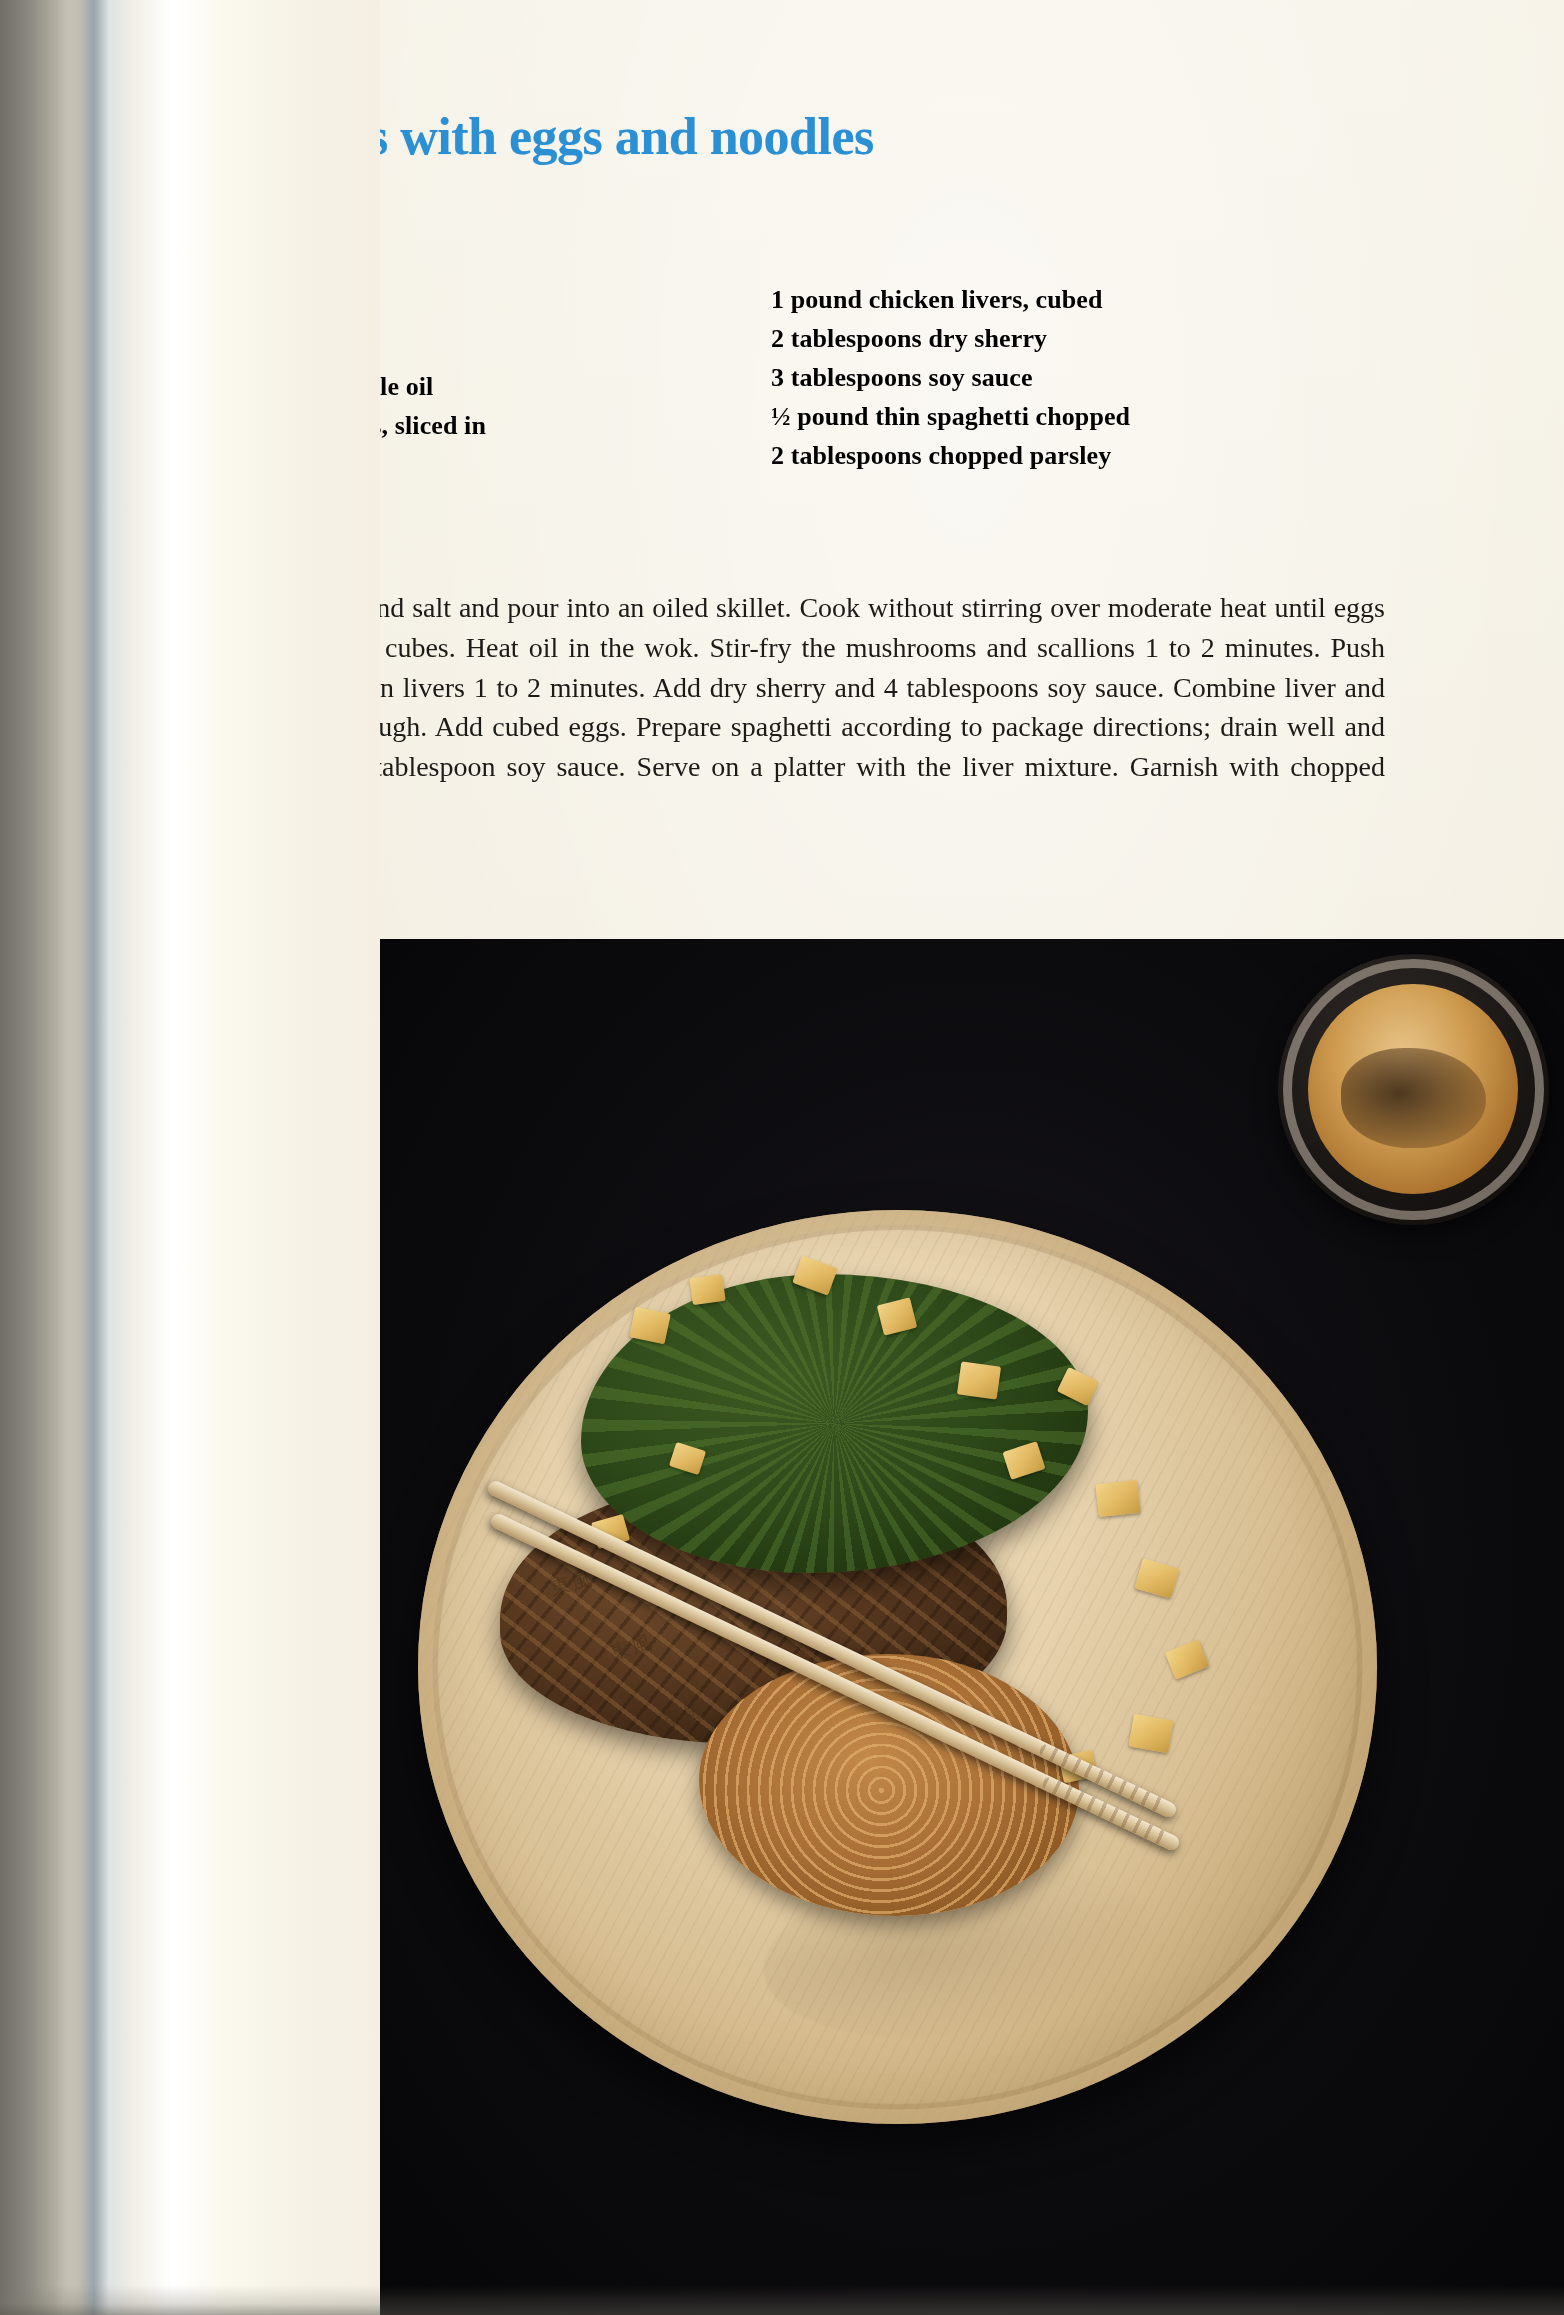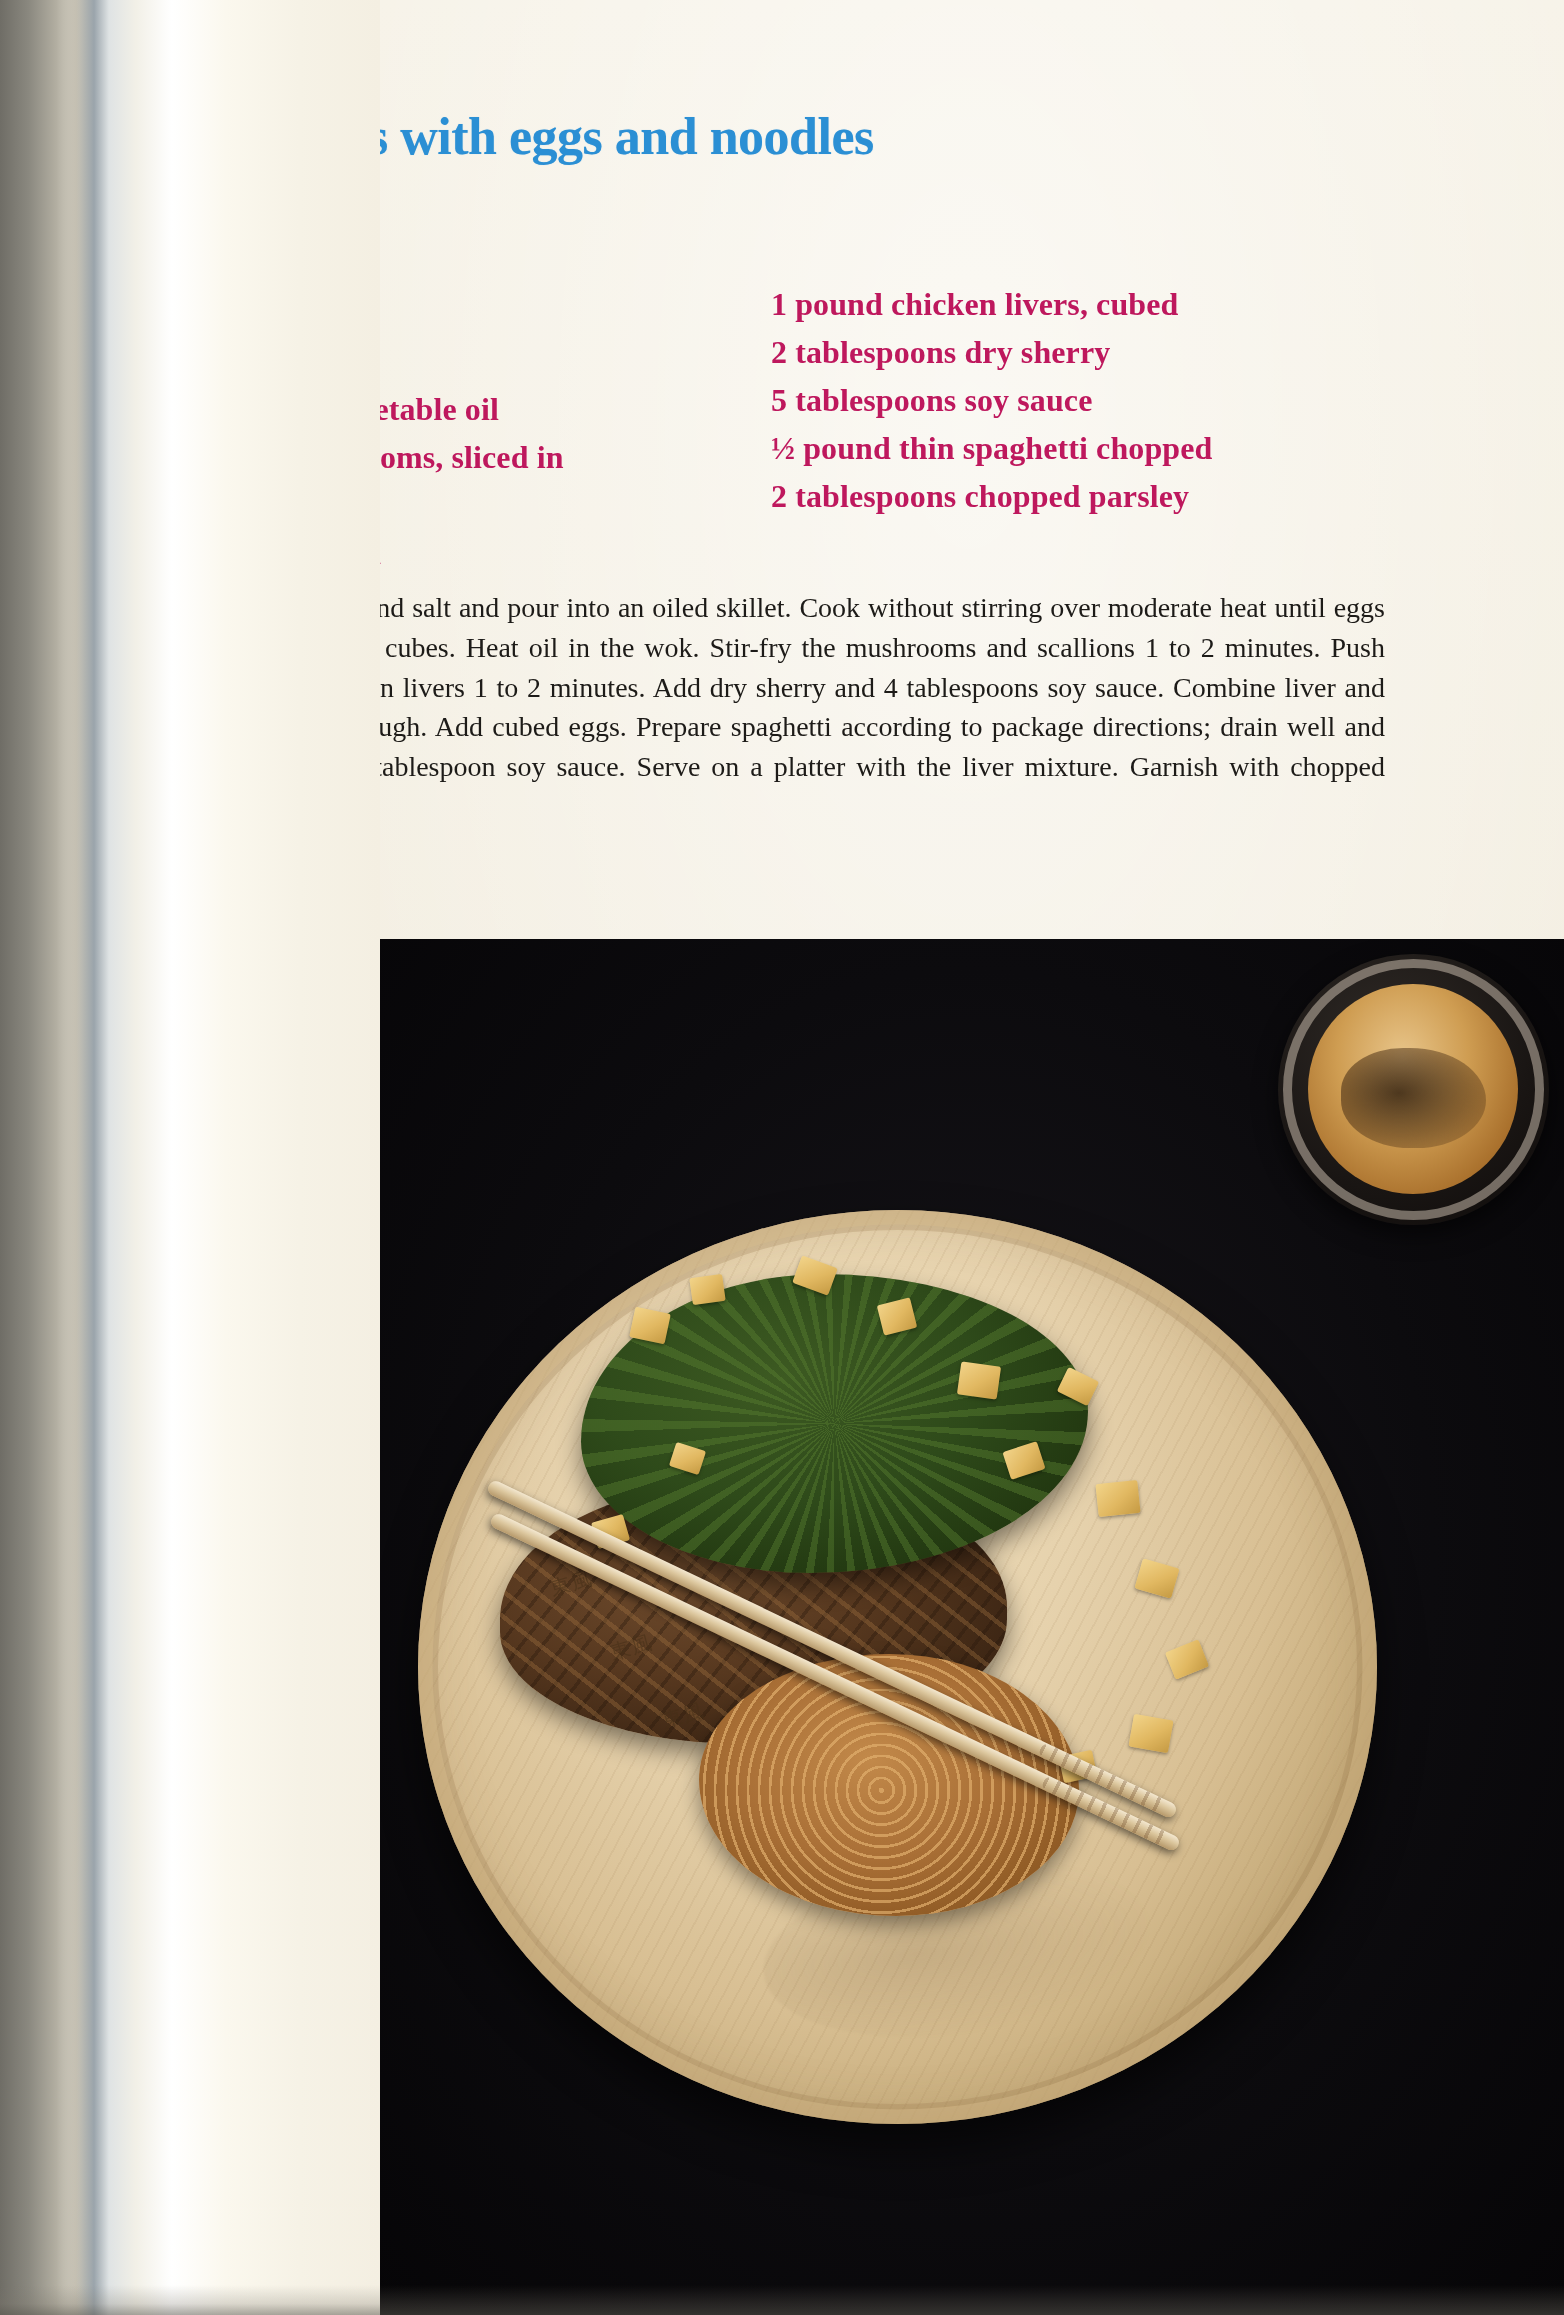--- a/index.html
+++ b/index.html
@@ -86,23 +86,23 @@
     position: absolute;
     left: 152px;
     top: 233px;
     font-size: 28px;
     color: #22201c;
   }
 
   
   .ing-col {
     position: absolute;
-    font-size: 32px;
+    font-size: 26px;
     font-weight: bold;
-    color: #be185d;
+    color: #000000;
     line-height: 1.5;
     letter-spacing: 0.1px;
   }
   .ing-left { left: 147px; top: 289px; }
   .ing-right { left: 771px; top: 280px; }
   .ing-col div { white-space: nowrap; }
   .ing-col div.indent { padding-left: 71px; }
 
   
   .body-text {
@@ -329,21 +329,21 @@
       <div>¼ teaspoon salt</div>
       <div>1 tablespoon vegetable oil</div>
       <div>½ pound mushrooms, sliced in</div>
       <div class="indent">“T” shapes</div>
       <div>2 scallions, sliced</div>
     </div>
 
     <div class="ing-col ing-right">
       <div>1 pound chicken livers, cubed</div>
       <div>2 tablespoons dry sherry</div>
-      <div>5 tablespoons soy sauce</div>
+      <div>3 tablespoons soy sauce</div>
       <div>½ pound thin spaghetti chopped</div>
       <div>2 tablespoons chopped parsley</div>
     </div>
 
     <div class="body-text">Combine the eggs and salt and pour into an oiled skillet. Cook without stirring over moderate heat until eggs are set. Cut into ½-inch cubes. Heat oil in the wok. Stir-fry the mushrooms and scallions 1 to 2 minutes. Push aside. Stir-fry the chicken livers 1 to 2 minutes. Add dry sherry and 4 tablespoons soy sauce. Combine liver and vegetables and heat through. Add cubed eggs. Prepare spaghetti according to package directions; drain well and gently combine with 1 tablespoon soy sauce. Serve on a platter with the liver mixture. Garnish with chopped parsley.</div>
 
     <div class="photo">
       <div class="photo-inner">
         <div class="bg-dark"></div>
 

